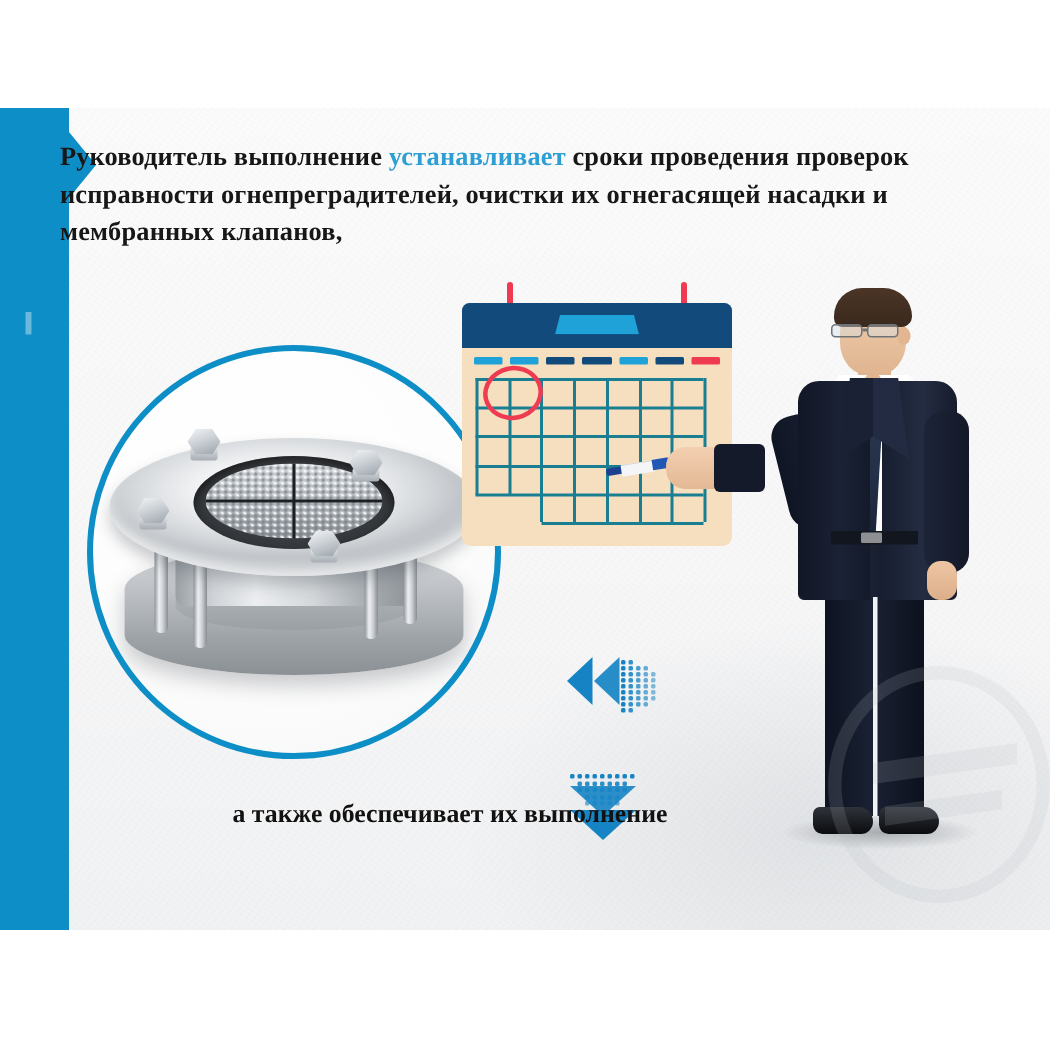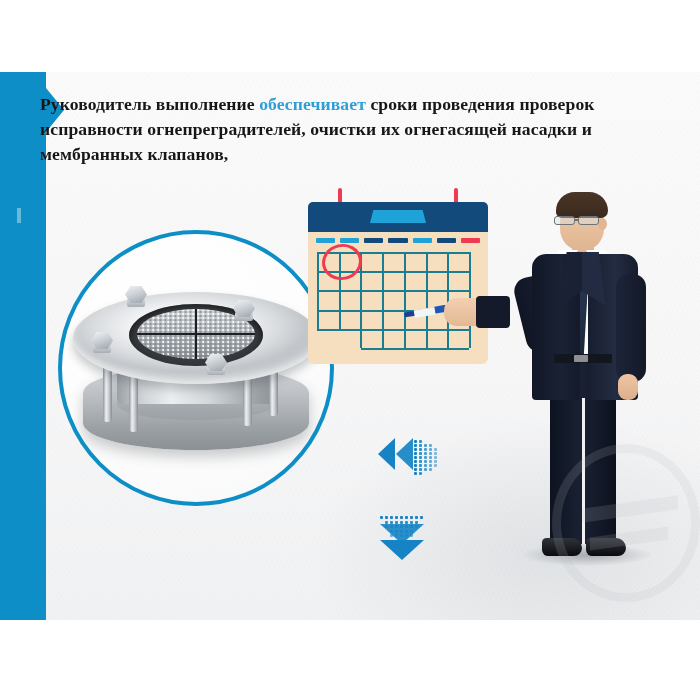--- a/index.html
+++ b/index.html
@@ -208,21 +208,21 @@
 <div id="slide">
 
   <div id="noise"></div>
 
   <div id="accent-bar">
     <div id="accent-notch"></div>
   </div>
   <div id="accent-tab"></div>
 
   <div id="heading">
-    <span>Руководитель выполнение </span><span class="hl">обеспечивает</span><span> сроки проведения проверок исправности огнепреградителей, очистки их огнегасящей насадки и мембранных клапанов,</span>
+    <span>Руководитель выполнение </span><span class="hl">устанавливает</span><span> сроки проведения проверок исправности огнепреградителей, очистки их огнегасящей насадки и мембранных клапанов,</span>
   </div>
 
   <div id="device-circle">
     <div id="device">
       <div class="dev-base"></div>
       <div class="dev-body-bot"></div>
       <div class="dev-body"></div>
       <div class="leg" id="leg1"></div>
       <div class="leg" id="leg2"></div>
       <div class="leg" id="leg3"></div>
@@ -409,14 +409,15 @@
         <div class="lens l2"></div>
     </div>
   </div>
 
   <div id="watermark">
     <div class="ring"></div>
       <div class="bar"></div>
       <div class="bar2"></div>
   </div>
 
+  <div id="caption">а также обеспечивает их выполнение</div>
 
 </div>
 
 </body></html>

